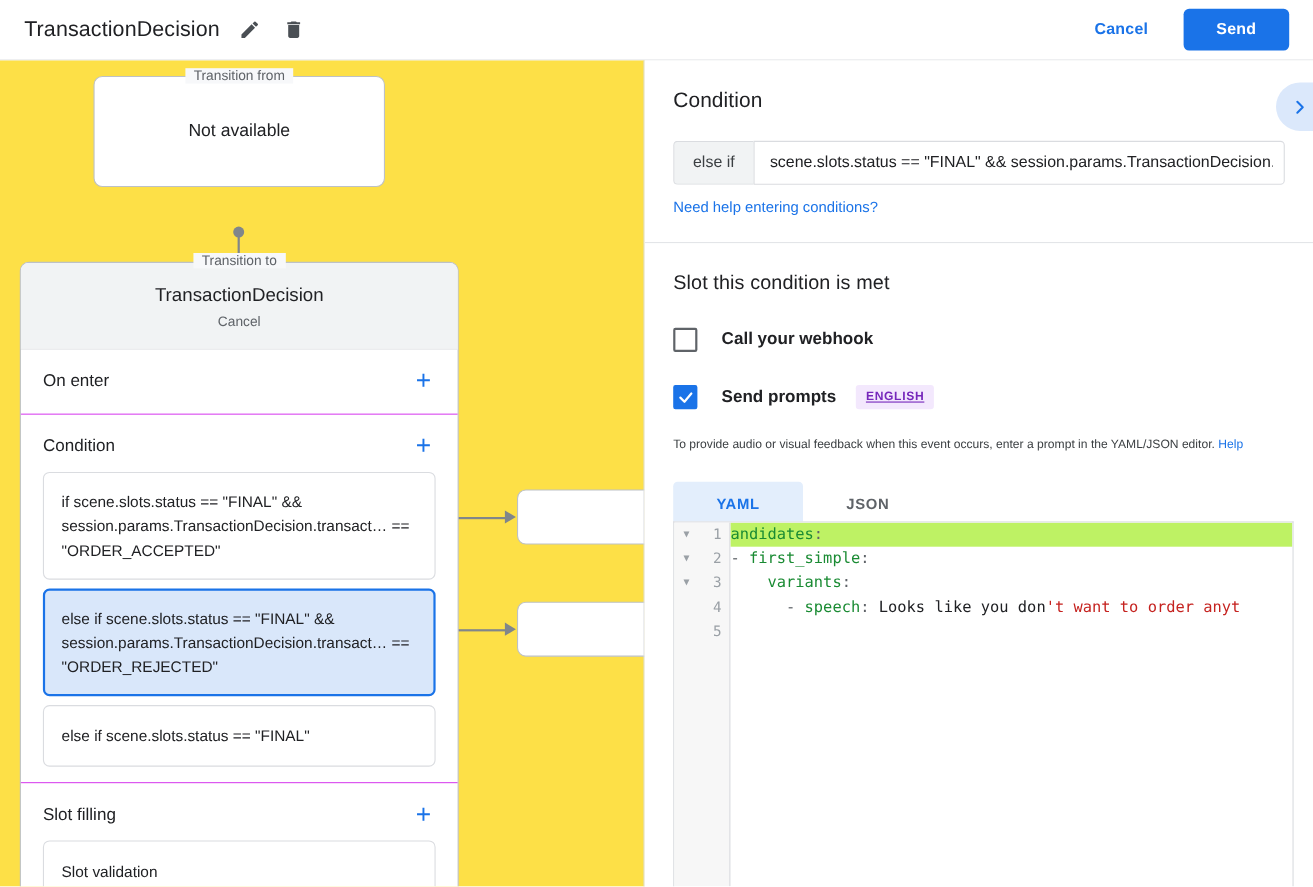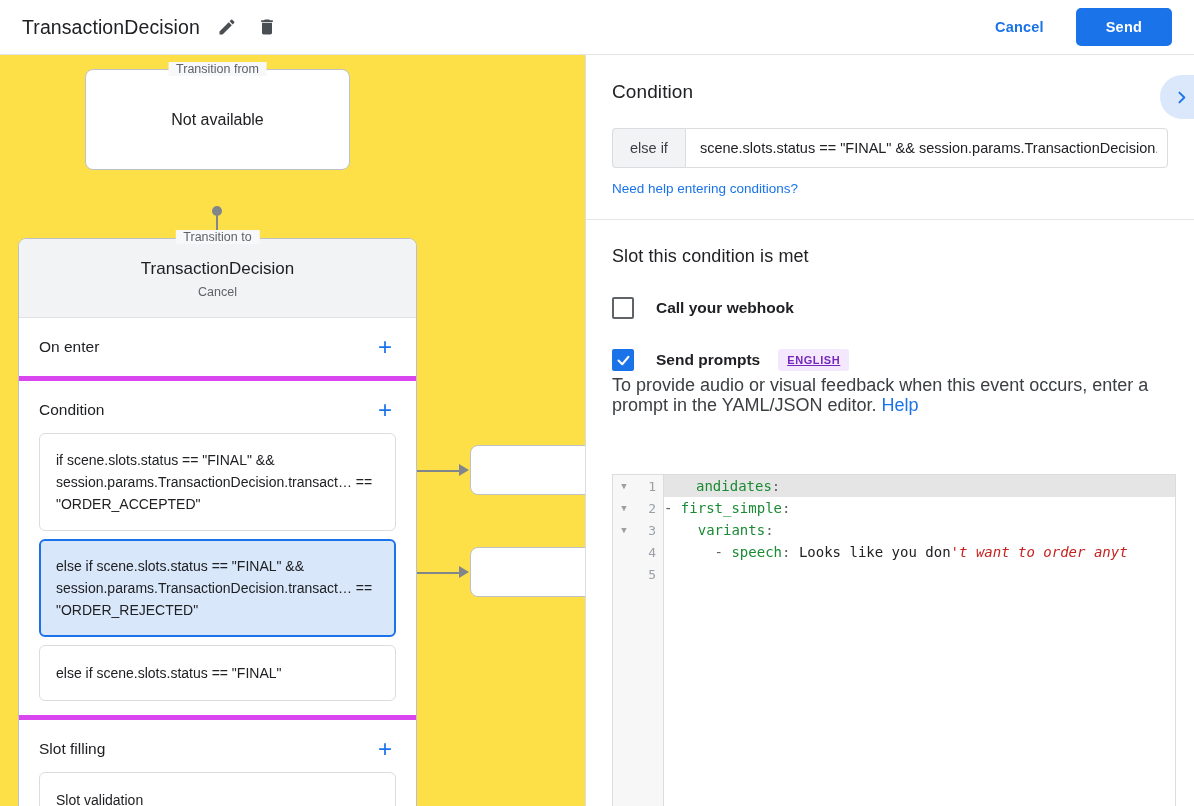--- a/index.html
+++ b/index.html
@@ -84,21 +84,21 @@
     border: 1px solid #bdc1c6; border-radius: 8px; background: #fff;
   }
   .scene-head {
     background: #f1f3f4; border-radius: 7px 7px 0 0;
     padding: 20px 0 18px; text-align: center;
     border-bottom: 1px solid #e0e2e5;
   }
   .scene-name { font-size: 17px; color: #202124; }
   .scene-sub { font-size: 12.5px; color: #5f6368; margin-top: 6px; }
 
-  .section { border-bottom: 5px solid #d946ef; padding: 0 0 14px; }
+  .section { border-bottom: 1px solid #d946ef; padding: 0 0 14px; }
   .section:last-child { border-bottom: none; }
   .section-head {
     display: flex; align-items: center; justify-content: space-between;
     padding: 20px 20px 6px 20px;
   }
   .section-title { font-size: 15.5px; color: #202124; }
   .plus {
     color: #1a73e8; font-size: 24px; line-height: 18px; font-weight: 300;
     cursor: pointer; padding: 0 4px;
   }
@@ -164,21 +164,21 @@
     background: #1a73e8; border-color: #1a73e8;
     display: flex; align-items: center; justify-content: center;
   }
   .check-label { margin-left: 22px; font-size: 15.5px; color: #202124; font-weight: 700; }
   .badge {
     margin-left: 18px; background: #f3e8fd; color: #7627bb;
     font-size: 11px; font-weight: 700; letter-spacing: .6px;
     padding: 5px 9px; border-radius: 3px; text-decoration: underline;
   }
   .desc {
-    margin-top: 4px; font-size: 18px; color: #3c4043; line-height: 20px;
+    margin-top: 22px; font-size: 11px; color: #3c4043; line-height: 20px;
     max-width: 560px;
   }
   .desc a { color: #1a73e8; text-decoration: none; cursor: pointer; }
 
   .tabs { display: flex; margin-top: 24px; }
   .tab {
     font-size: 13.5px; font-weight: 600; letter-spacing: .6px;
     padding: 13px 0; width: 118px; text-align: center; cursor: pointer;
     color: #5f6368; border-radius: 4px 4px 0 0;
   }
@@ -203,24 +203,24 @@
   }
   .g-num {
     flex: 1 1 auto; text-align: right; padding-right: 7px;
     color: #9aa0a6; font-size: 13px;
   }
   .code {
     position: absolute; left: 51px; top: 0; right: 0; height: 100%;
     padding: 0; white-space: pre; overflow: hidden;
   }
   .c-row { height: 22px; line-height: 22px; padding-left: 0px; }
-  .c-row.hl { background: #e5e5e5; padding-left: 32px; }
+  .c-row.hl { background: #bef264; }
   .tok-key { color: #1a8b33; }
   .tok-plain { color: #202124; }
-  .tok-str { color: #c5221f; font-style: italic; }
+  .tok-str { color: #c5221f; }
   .tok-punc { color: #5f6368; }
 </style>
 </head>
 <body>
 
 <div id="app">
 
   <div class="header">
     <div class="header-title">TransactionDecision</div>
 
@@ -337,20 +337,24 @@
         </div>
         <div class="check-label">Send prompts</div>
         <div class="badge">ENGLISH</div>
       </div>
 
       <div class="desc">
         <span>To provide audio or visual feedback when this event occurs, enter a prompt in the YAML/JSON editor.</span>
         <a>Help</a>
       </div>
 
+      <div class="tabs">
+        <div class="tab active">YAML</div>
+        <div class="tab">JSON</div>
+      </div>
     </div>
   </div>
 
   <div class="editor">
     <div class="gutter" id="gutter">
         <div class="g-row">
           <div class="g-fold">▼</div>
           <div class="g-num">1</div>
         </div>
         <div class="g-row">

